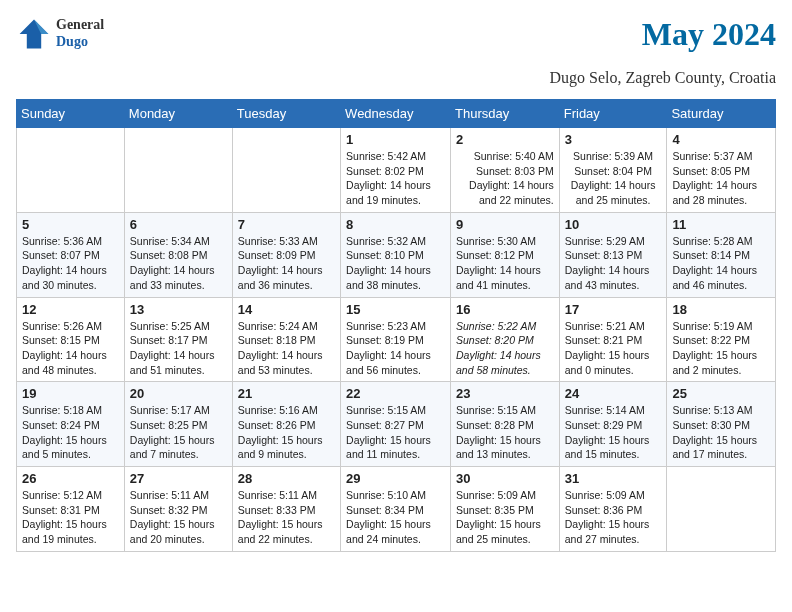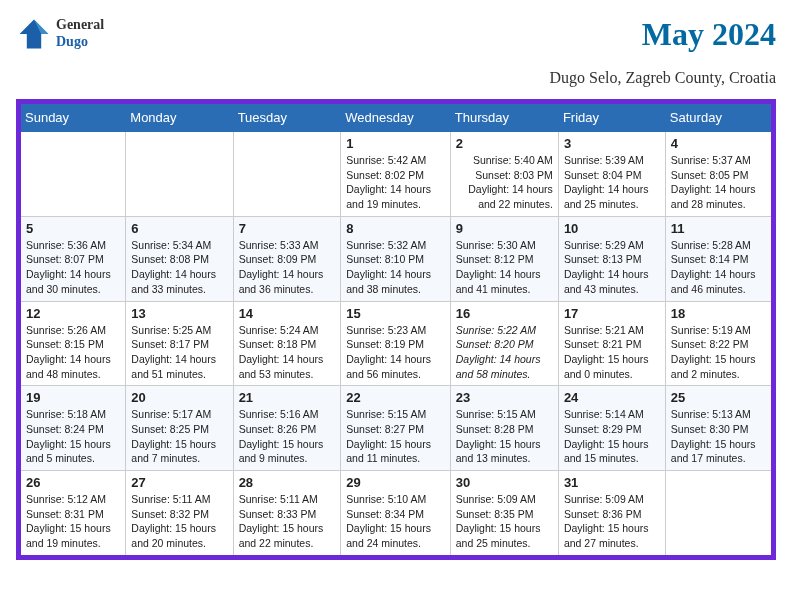--- a/index.html
+++ b/index.html
@@ -44,21 +44,21 @@
       color: #0369a1;
     }
     .location {
       font-size: 16px;
       color: #333;
       margin-top: 16px;
     }
     .calendar {
       width: 100%;
       border-collapse: collapse;
-      border: 5px solid #6d28d9;
+      border: 1px solid #6d28d9;
     }
     .calendar th {
       background: #2a6db5;
       color: #fff;
       font-size: 13px;
       padding: 6px 4px;
       text-align: left;
       border: 1px solid #2a6db5;
       font-weight: normal;
     }
@@ -134,21 +134,21 @@
         </td>
         <td>
           <div class="day-number">2</div>
           <div class="day-info" style="white-space: pre-line; text-align: right;">Sunrise: 5:40 AM
 Sunset: 8:03 PM
 Daylight: 14 hours
 and 22 minutes.</div>
         </td>
         <td>
           <div class="day-number">3</div>
-          <div class="day-info" style="white-space: pre-line;">Sunrise: 5:39 AM
+          <div class="day-info" style="white-space: pre-line; text-align: center;">Sunrise: 5:39 AM
 Sunset: 8:04 PM
 Daylight: 14 hours
 and 25 minutes.</div>
         </td>
         <td>
           <div class="day-number">4</div>
           <div class="day-info" style="white-space: pre-line;">Sunrise: 5:37 AM
 Sunset: 8:05 PM
 Daylight: 14 hours
 and 28 minutes.</div>

